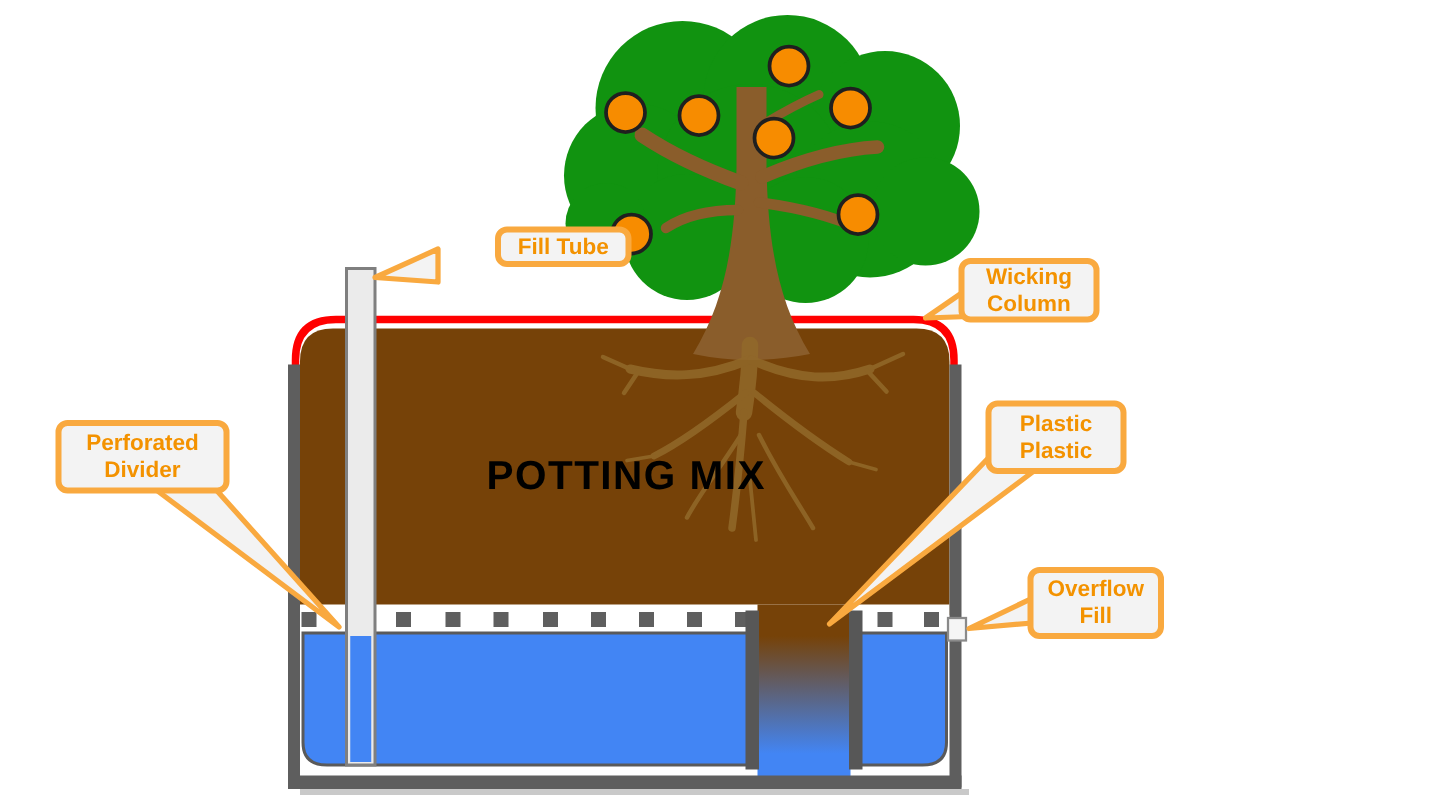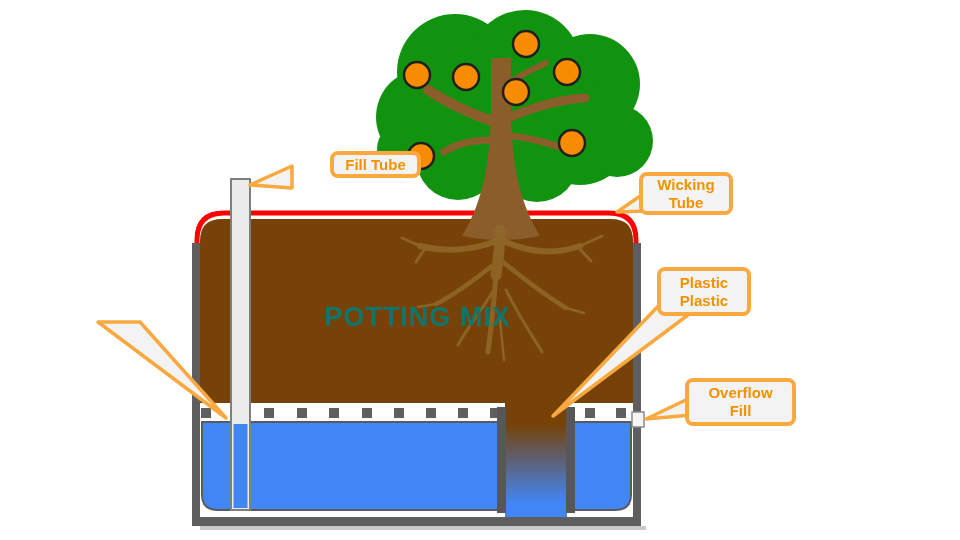--- a/index.html
+++ b/index.html
@@ -9,23 +9,23 @@
   .callout{position:absolute;box-sizing:border-box;background:#F3F3F3;
            border:4px solid #F9A93F;border-radius:8px;color:#F39200;
            font-weight:bold;font-size:15px;line-height:18px;text-align:center;
            display:flex;flex-direction:column;align-items:center;justify-content:center;
            z-index:5;}
   .callout span{display:block;}
   .co-fill-tube{left:285px;top:151px;width:91px;height:27px;margin-left:45px;}
   .co-plastic-cover{left:639px;top:172px;width:94px;height:43px;}
   .co-perforated-divider{left:37px;top:280px;width:116px;height:49px;}
   .co-wicking-column{left:657px;top:267px;width:94px;height:49px;}
-  .co-overflow-hole{left:685px;top:378px;width:111px;height:48px;align-items:center;}
+  .co-overflow-hole{left:685px;top:378px;width:91px;height:48px;align-items:center;}
   .mix-label{position:absolute;left:300px;top:302px;width:235px;text-align:center;
-             font-size:27px;font-weight:bold;color:#0f766e;letter-spacing:1px;z-index:4;}
+             font-size:27px;font-weight:bold;color:#000000;letter-spacing:1px;z-index:4;}
 </style>
 </head>
 <body>
 
 <div class="stage">
 
   <svg width="960" height="540" viewBox="0 0 960 540">
     <defs>
       <linearGradient id="wickGrad" x1="0" y1="403" x2="0" y2="520" gradientUnits="userSpaceOnUse">
         <stop offset="0" stop-color="#764208"></stop>
@@ -134,23 +134,27 @@
   </svg>
 
   <div class="mix-label">POTTING MIX</div>
 
   <div class="callout co-fill-tube">
     <span>Fill Tube</span>
   </div>
 
   <div class="callout co-plastic-cover">
     <span>Wicking</span>
-    <span>Tube</span>
+    <span>Column</span>
   </div>
 
+  <div class="callout co-perforated-divider">
+    <span>Perforated</span>
+    <span>Divider</span>
+  </div>
 
   <div class="callout co-wicking-column">
     <span>Plastic</span>
     <span>Plastic</span>
   </div>
 
   <div class="callout co-overflow-hole">
     <span>Overflow</span>
     <span>Fill</span>
   </div>

